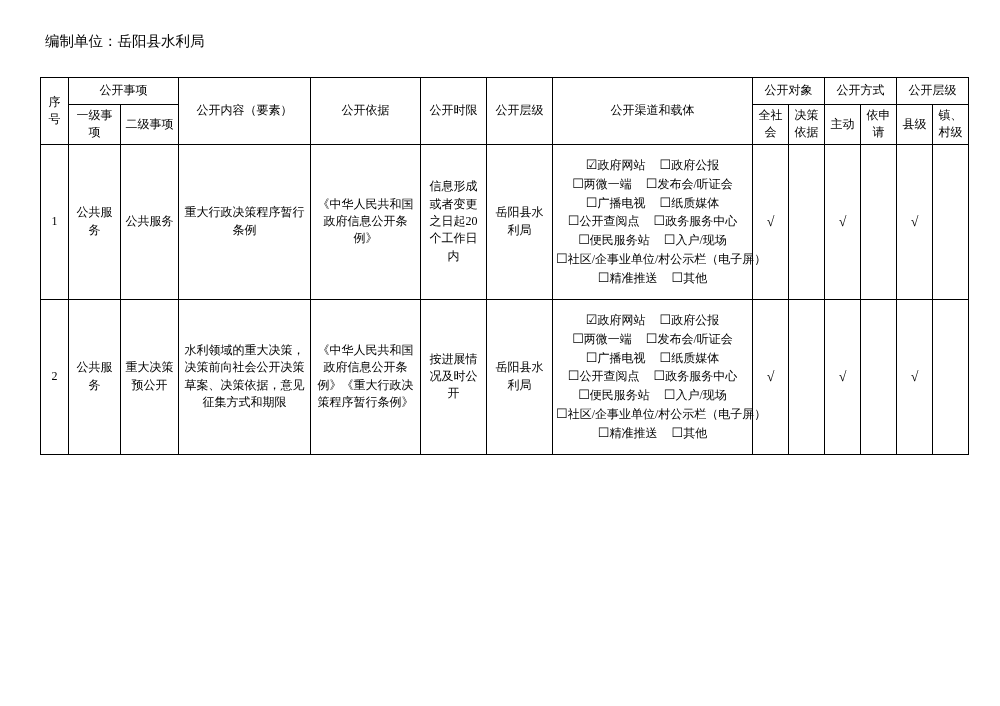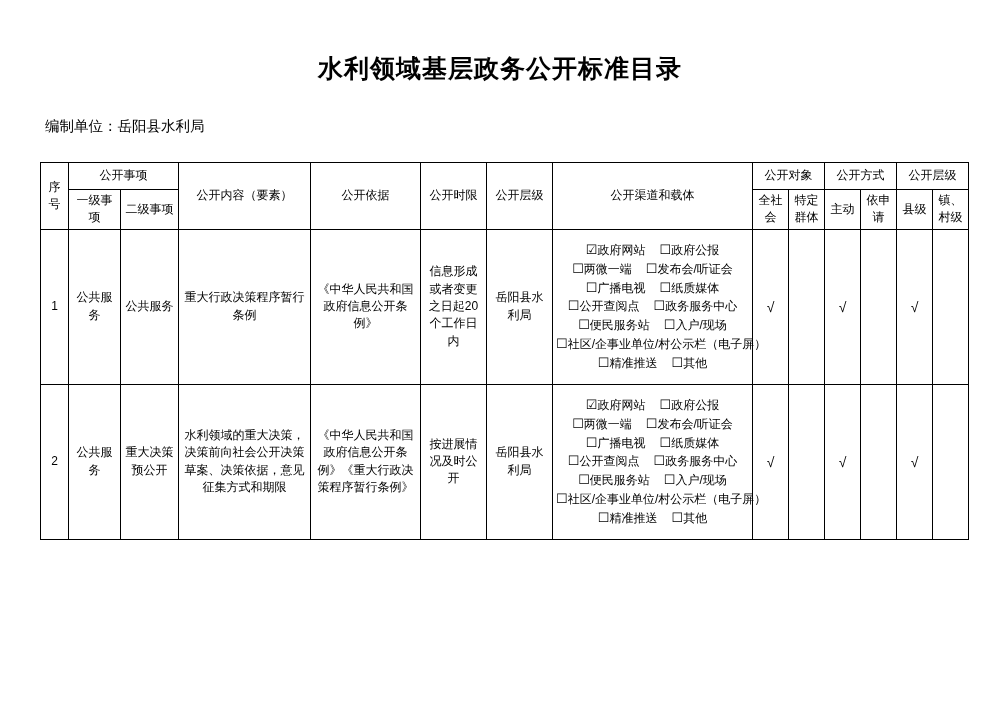--- a/index.html
+++ b/index.html
@@ -36,21 +36,21 @@
     margin-bottom: 10px;
     font-size: 14.5px;
     font-family: "Liberation Sans", "DejaVu Sans", sans-serif;
     padding-left: 5px;
   }
   table.catalog {
     border-collapse: collapse;
     width: 920px;
     table-layout: fixed;
     font-size: 12px;
-    font-family: Liberation Sans, sans-serif;
+    font-family: Liberation Serif, serif;
     margin-top: 26px;
   }
   table.catalog th,
   table.catalog td {
     border: 1px solid #000000;
     padding: 2px 3px;
     vertical-align: middle;
     text-align: center;
     line-height: 1.45;
     word-break: break-all;
@@ -106,21 +106,20 @@
   .level-col { width: 36px; }
   .mark {
     font-size: 14px;
   }
 </style>
 </head>
 <body>
 
 <div class="page">
 
-  <div class="doc-title">水利领域基层政务公开标准目录</div>
 
   <div class="subtitle">编制单位：岳阳县水利局</div>
 
   <table class="catalog">
     <colgroup>
       <col class="num-col">
       <col class="lvl1-col">
       <col class="lvl2-col">
       <col class="content-col">
       <col class="basis-col">
@@ -144,21 +143,21 @@
         <th rowspan="2">公开层级</th>
         <th rowspan="2">公开渠道和载体</th>
         <th colspan="2" class="hdr-tall">公开对象</th>
         <th colspan="2" class="hdr-tall">公开方式</th>
         <th colspan="2" class="hdr-tall">公开层级</th>
       </tr>
       <tr>
         <th>一级事项</th>
         <th>二级事项</th>
         <th>全社会</th>
-        <th>特定群体</th>
+        <th>决策依据</th>
         <th>主动</th>
         <th>依申请</th>
         <th>县级</th>
         <th>镇、村级</th>
       </tr>
     </thead>
     <tbody>
 
       <tr class="row-body">
         <td>1</td>

